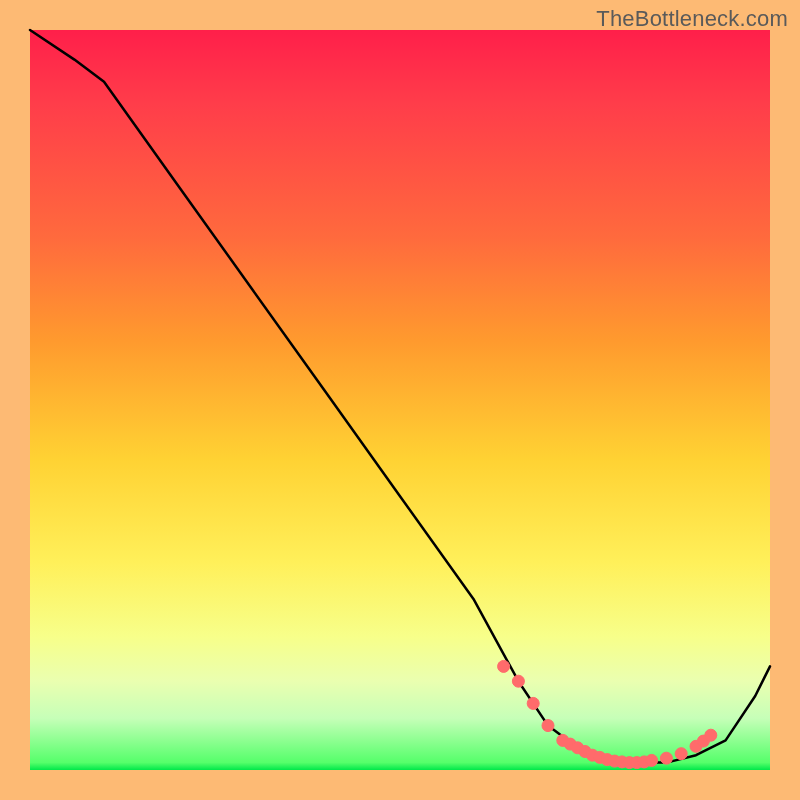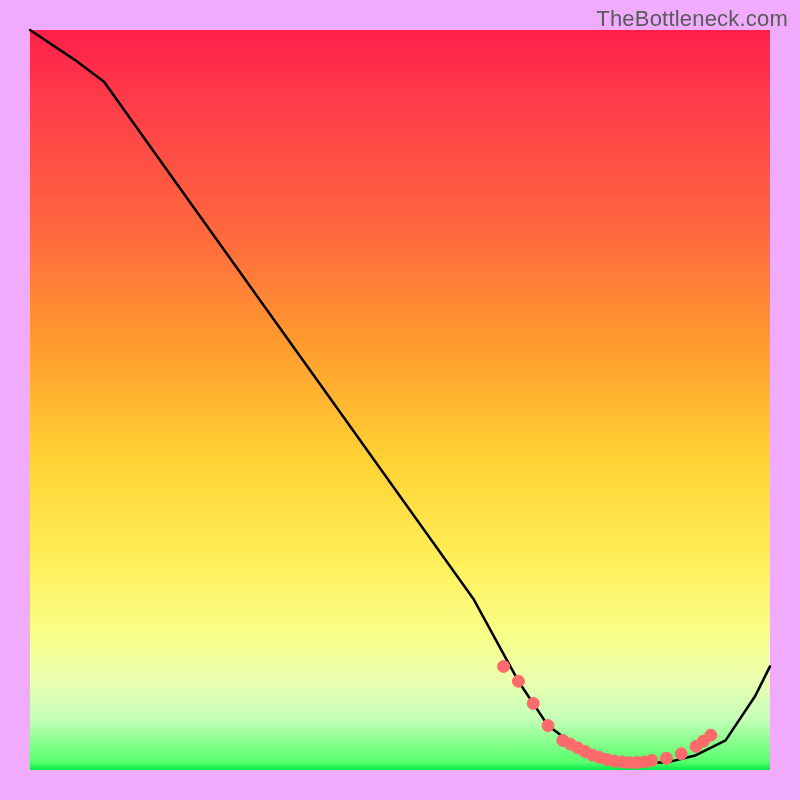--- a/index.html
+++ b/index.html
@@ -8,21 +8,21 @@
     width: 800px;
     height: 800px;
     background: #000;
     overflow: hidden;
     font-family: Arial, Helvetica, sans-serif;
   }
   .frame {
     position: relative;
     width: 800px;
     height: 800px;
-    background: #f0abfc;
+    background: #fdba74;
   }
   .plot-area {
     position: absolute;
     left: 30px;
     top: 30px;
     width: 740px;
     height: 740px;
     
     background: linear-gradient(
       to bottom,

